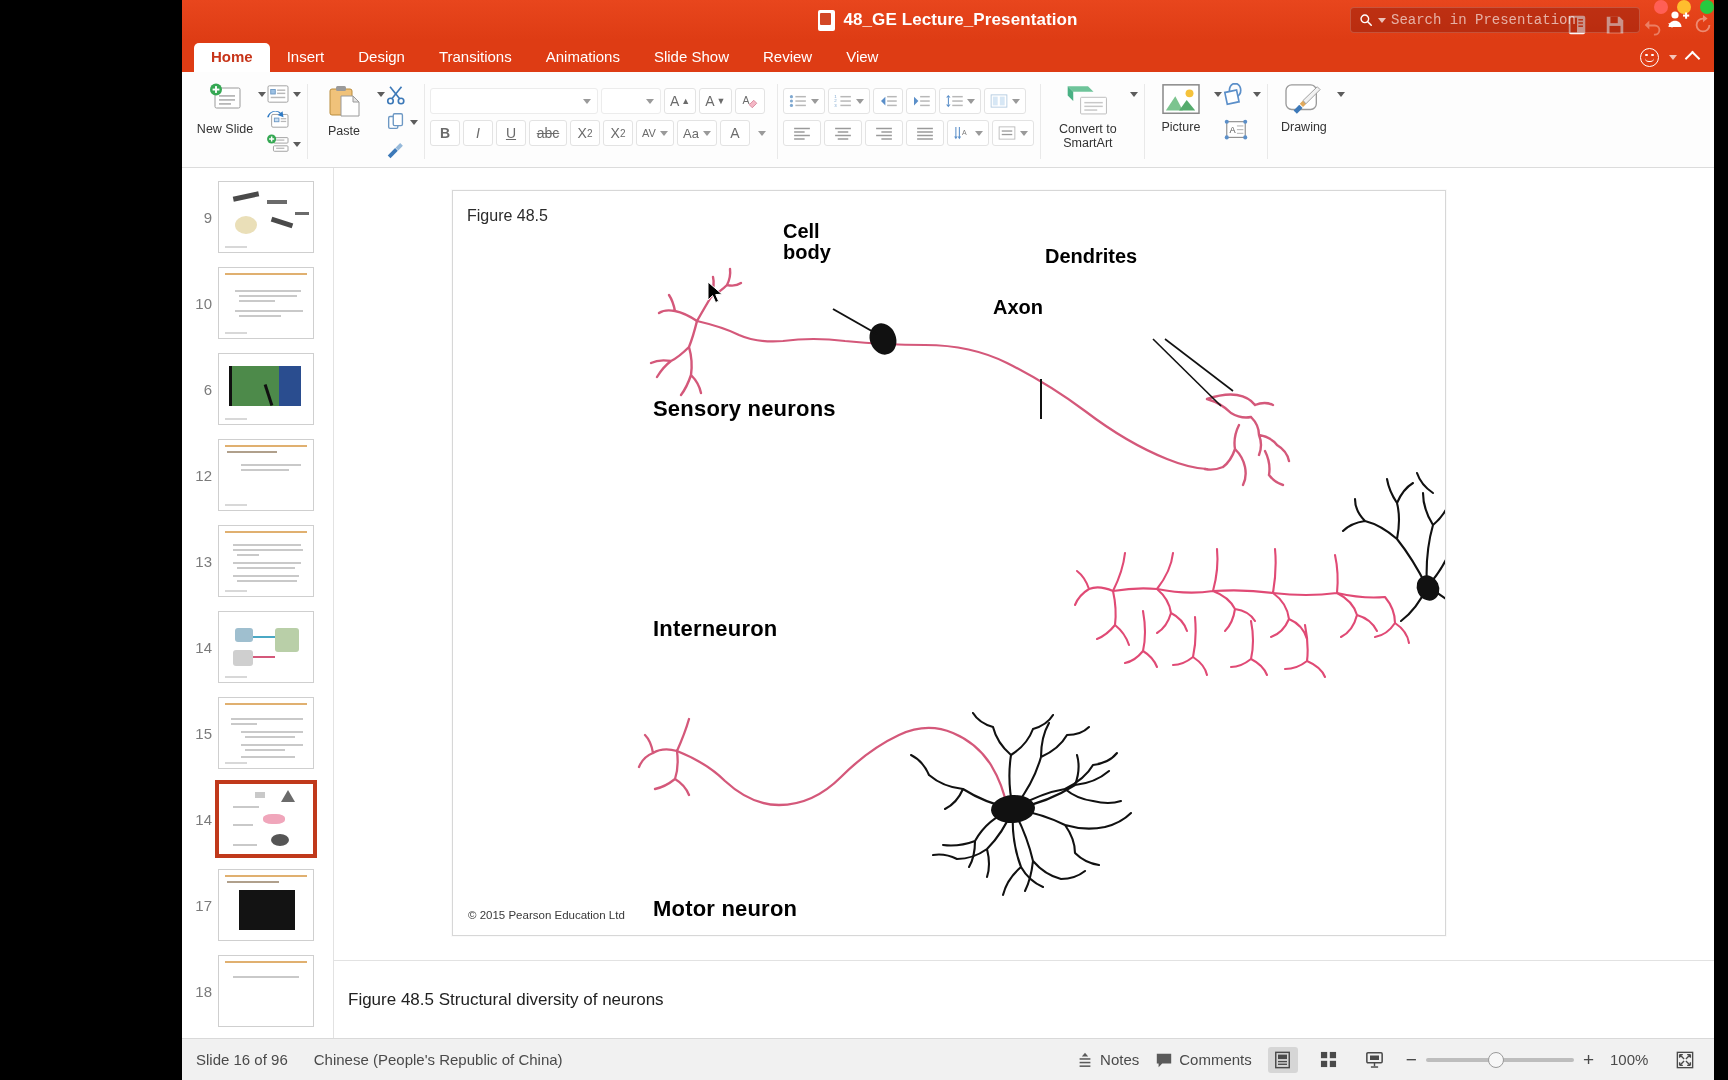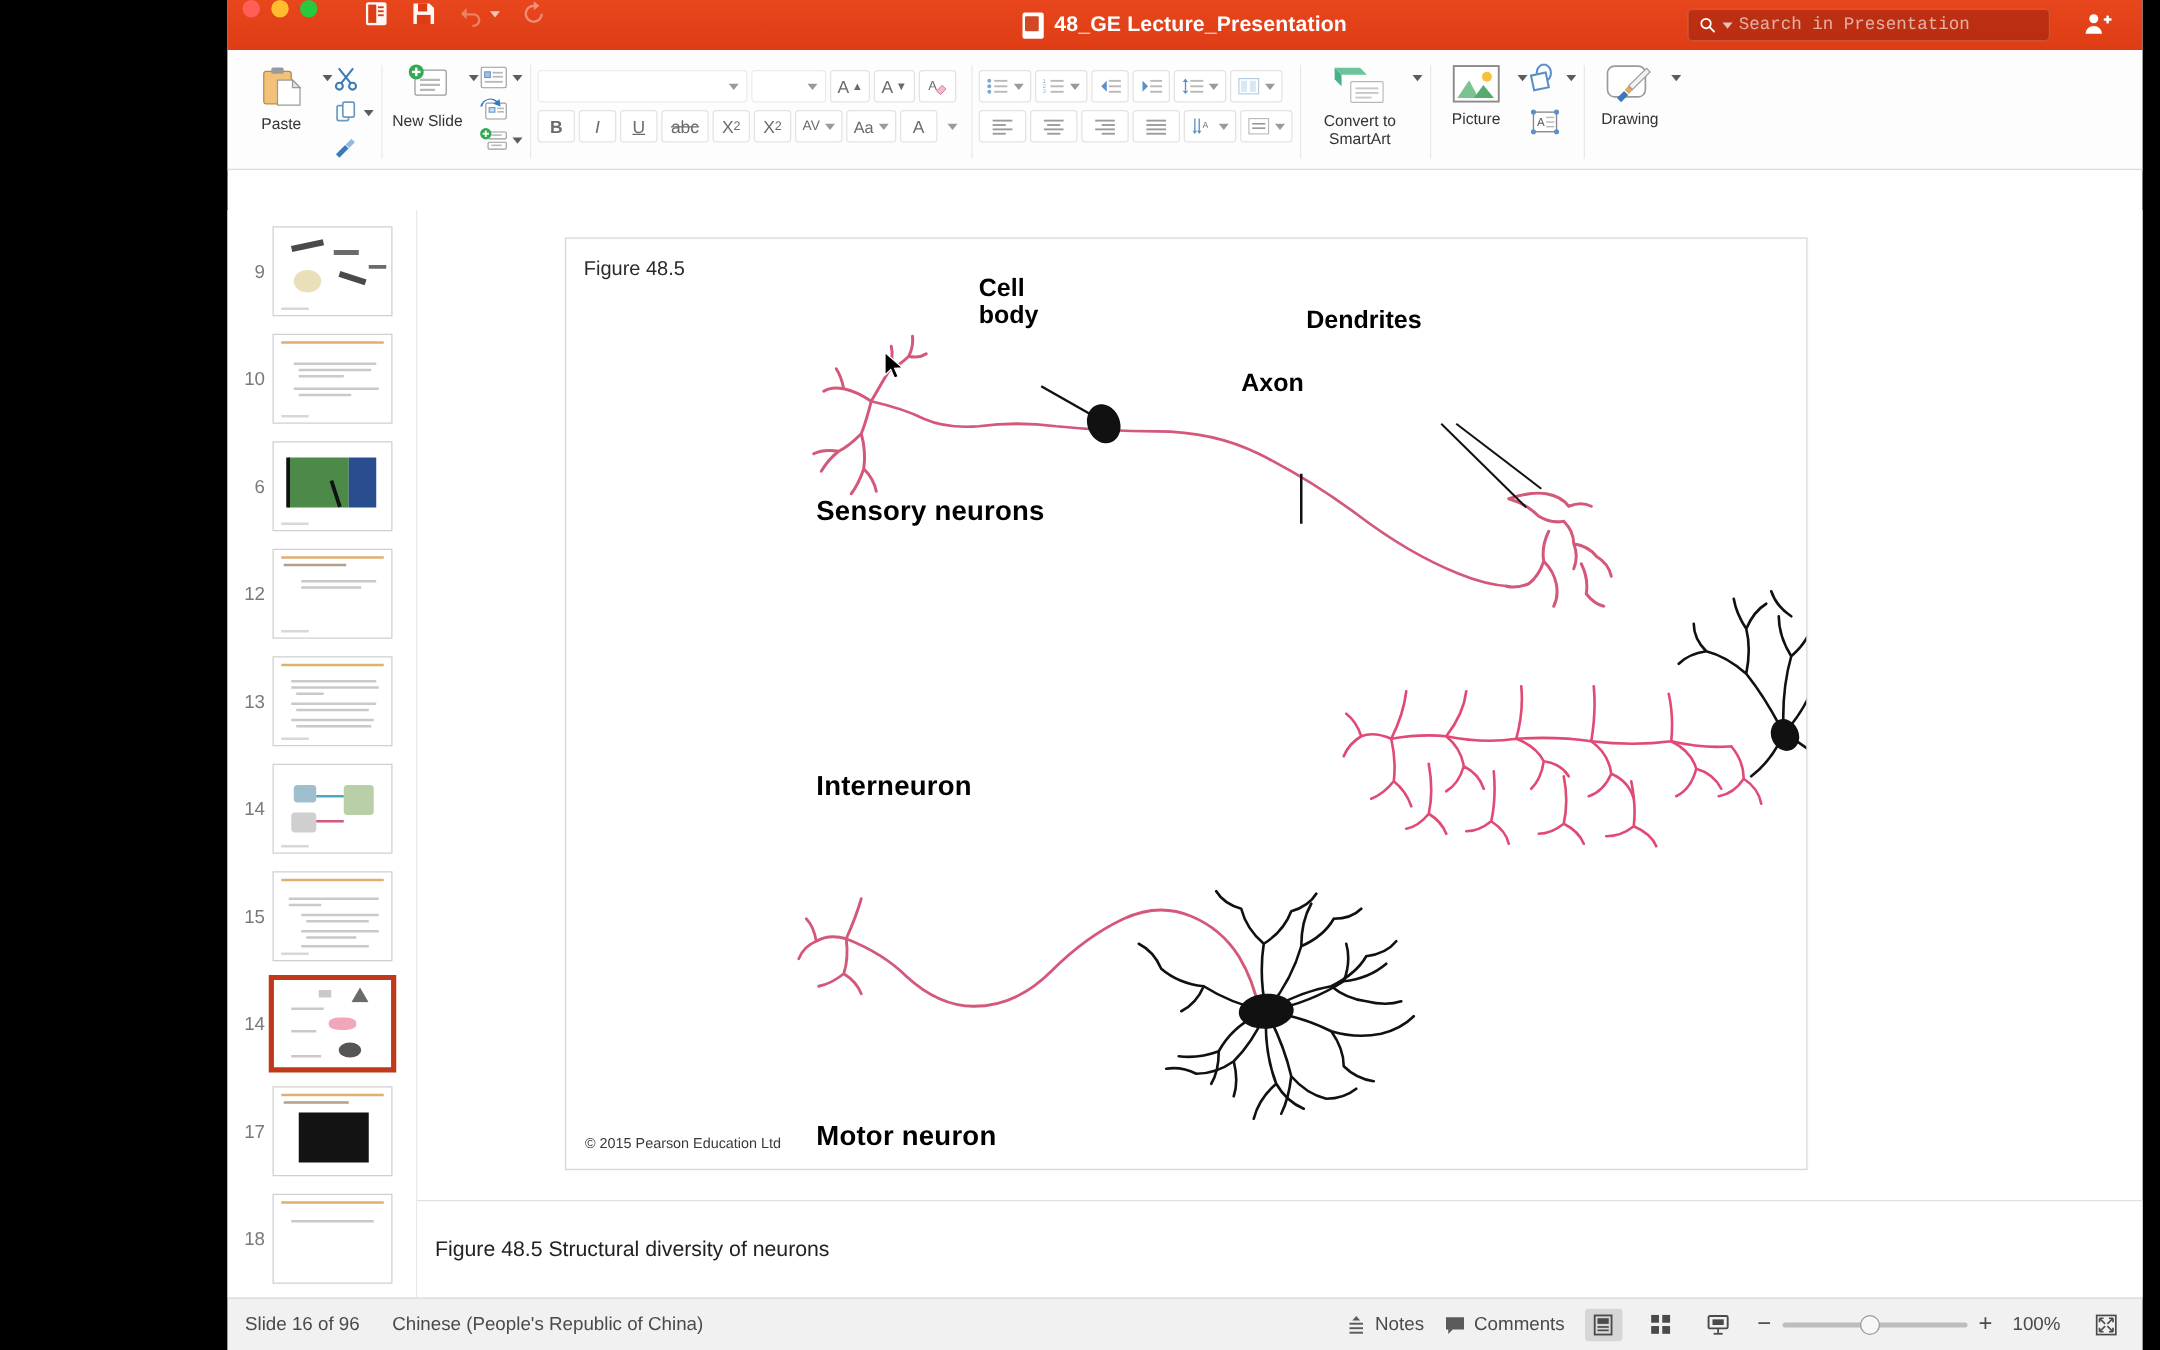--- a/index.html
+++ b/index.html
@@ -17,21 +17,21 @@
     width: 1532px; height: 1080px;
     background: #ffffff;
     overflow: hidden;
   }
 
   
   #title-bar {
     position: relative;
     height: 40px;
     background: linear-gradient(180deg,#e8461d 0%, #de3c14 100%);
-    display: flex; align-items: flex-start;
+    display: flex; align-items: flex-end; flex-direction: column;
   }
   .traffic-lights { display:flex; gap:9px; margin-left: 12px; }
   .tl { width: 14px; height: 14px; border-radius: 50%; }
   .tl.red    { background:#ff5f56; }
   .tl.yellow { background:#ffbd2e; }
   .tl.green  { background:#27c93f; }
 
   .qat { display:flex; align-items:center; gap: 16px; margin-left: 36px; }
   .qat-ico { width: 22px; height: 22px; opacity: .96; display:block; }
   .qat-ico.dim { opacity: .55; }
@@ -279,61 +279,40 @@
     <span class="share-ico">
       <svg width="24" height="24" viewBox="0 0 24 24">
           <circle cx="9" cy="7" r="3.6" fill="#fff"></circle>
           <path d="M2.5 19c0-3.6 3-6.2 6.5-6.2s6.5 2.6 6.5 6.2z" fill="#fff"></path>
           <rect x="17" y="6.6" width="6.2" height="2" fill="#fff"></rect>
           <rect x="19.1" y="4.5" width="2" height="6.2" fill="#fff"></rect>
         </svg>
     </span>
   </div>
 
+  <div id="tabs-row">
+    <div class="tab active">Home</div>
+    <div class="tab">Insert</div>
+    <div class="tab">Design</div>
+    <div class="tab">Transitions</div>
+    <div class="tab">Animations</div>
+    <div class="tab">Slide Show</div>
+    <div class="tab">Review</div>
+    <div class="tab">View</div>
+
+    <div id="tabs-right">
+      <div class="smiley">
+          <i></i>
+        </div>
+      <span class="caret-sm"></span>
+      <div class="chev-up"></div>
+    </div>
+  </div>
 
   <div id="ribbon">
-
-    <div class="rgroup">
-      <div class="big-btn">
-        <svg width="40" height="40" viewBox="0 0 40 40">
-          <rect x="6" y="7" width="22" height="26" rx="2" fill="#f0c27a" stroke="#b98c3c"></rect>
-          <rect x="12" y="4" width="10" height="5" rx="1.5" fill="#9a9a9a"></rect>
-          <path d="M17 14 h12 l6 6 v14 h-18z" fill="#fff" stroke="#9a9a9a"></path>
-          <path d="M29 14 v6 h6z" fill="#e4e4e4" stroke="#9a9a9a"></path>
-        </svg>
-        <span class="lbl">Paste</span>
-      </div>
-      <div style="display:flex;align-items:center;margin-left:2px;padding-top:14px;">
-        <span class="caret-dk"></span>
-      </div>
-
-      <div class="mini-col">
-        <div class="mini-row">
-          <svg width="22" height="22" viewBox="0 0 24 24">
-            <circle cx="6" cy="18.5" r="3" fill="none" stroke="#3d79b8" stroke-width="1.8"></circle>
-            <circle cx="17.5" cy="18.5" r="3" fill="none" stroke="#3d79b8" stroke-width="1.8"></circle>
-            <line x1="7.5" y1="16" x2="18" y2="3" stroke="#3d79b8" stroke-width="1.8"></line>
-            <line x1="16" y1="16" x2="5.5" y2="3" stroke="#3d79b8" stroke-width="1.8"></line>
-          </svg>
-        </div>
-        <div class="mini-row">
-          <svg width="22" height="22" viewBox="0 0 24 24">
-            <rect x="4" y="6" width="10" height="13" rx="1.5" fill="#fff" stroke="#6d98c4" stroke-width="1.5"></rect>
-            <rect x="9" y="3" width="10" height="13" rx="1.5" fill="#fff" stroke="#6d98c4" stroke-width="1.5"></rect>
-          </svg>
-          <span class="caret-dk"></span>
-        </div>
-        <div class="mini-row">
-          <svg width="22" height="22" viewBox="0 0 24 24">
-            <path d="M3 19 l8-8 3 3 -8 8z" fill="#3d79b8"></path>
-            <path d="M11.5 10.5 l5-5 3 3 -5 5z" fill="#96b9da"></path>
-          </svg>
-        </div>
-      </div>
-    </div>
 
     <div class="rgroup">
       <div class="big-btn">
         <svg width="40" height="38" viewBox="0 0 40 38">
           <rect x="10" y="6" width="25" height="20" rx="1.5" fill="#fff" stroke="#9a9a9a"></rect>
           <rect x="14" y="13" width="16" height="1.8" fill="#b8b8b8"></rect>
           <rect x="14" y="17" width="16" height="1.8" fill="#b8b8b8"></rect>
           <rect x="14" y="21" width="12" height="1.8" fill="#b8b8b8"></rect>
           <circle cx="11" cy="7.5" r="6" fill="#35a853"></circle>
           <rect x="7.6" y="6.6" width="6.8" height="1.9" fill="#fff"></rect>
@@ -369,20 +348,59 @@
           <svg width="24" height="20" viewBox="0 0 26 22">
             <rect x="8" y="4" width="16" height="6" rx="1" fill="#fff" stroke="#9a9a9a"></rect>
             <rect x="8" y="13" width="16" height="6" rx="1" fill="#fff" stroke="#9a9a9a"></rect>
             <rect x="11" y="6" width="9" height="1.4" fill="#b8b8b8"></rect>
             <rect x="11" y="15" width="9" height="1.4" fill="#b8b8b8"></rect>
             <circle cx="6" cy="5.5" r="5" fill="#35a853"></circle>
             <rect x="3.2" y="4.7" width="5.6" height="1.6" fill="#fff"></rect>
             <rect x="5.2" y="2.7" width="1.6" height="5.6" fill="#fff"></rect>
           </svg>
           <span class="caret-dk"></span>
+        </div>
+      </div>
+    </div>
+
+    <div class="rgroup">
+      <div class="big-btn">
+        <svg width="40" height="40" viewBox="0 0 40 40">
+          <rect x="6" y="7" width="22" height="26" rx="2" fill="#f0c27a" stroke="#b98c3c"></rect>
+          <rect x="12" y="4" width="10" height="5" rx="1.5" fill="#9a9a9a"></rect>
+          <path d="M17 14 h12 l6 6 v14 h-18z" fill="#fff" stroke="#9a9a9a"></path>
+          <path d="M29 14 v6 h6z" fill="#e4e4e4" stroke="#9a9a9a"></path>
+        </svg>
+        <span class="lbl">Paste</span>
+      </div>
+      <div style="display:flex;align-items:center;margin-left:2px;padding-top:14px;">
+        <span class="caret-dk"></span>
+      </div>
+
+      <div class="mini-col">
+        <div class="mini-row">
+          <svg width="22" height="22" viewBox="0 0 24 24">
+            <circle cx="6" cy="18.5" r="3" fill="none" stroke="#3d79b8" stroke-width="1.8"></circle>
+            <circle cx="17.5" cy="18.5" r="3" fill="none" stroke="#3d79b8" stroke-width="1.8"></circle>
+            <line x1="7.5" y1="16" x2="18" y2="3" stroke="#3d79b8" stroke-width="1.8"></line>
+            <line x1="16" y1="16" x2="5.5" y2="3" stroke="#3d79b8" stroke-width="1.8"></line>
+          </svg>
+        </div>
+        <div class="mini-row">
+          <svg width="22" height="22" viewBox="0 0 24 24">
+            <rect x="4" y="6" width="10" height="13" rx="1.5" fill="#fff" stroke="#6d98c4" stroke-width="1.5"></rect>
+            <rect x="9" y="3" width="10" height="13" rx="1.5" fill="#fff" stroke="#6d98c4" stroke-width="1.5"></rect>
+          </svg>
+          <span class="caret-dk"></span>
+        </div>
+        <div class="mini-row">
+          <svg width="22" height="22" viewBox="0 0 24 24">
+            <path d="M3 19 l8-8 3 3 -8 8z" fill="#3d79b8"></path>
+            <path d="M11.5 10.5 l5-5 3 3 -5 5z" fill="#96b9da"></path>
+          </svg>
         </div>
       </div>
     </div>
 
     <div class="rgroup">
       <div class="fmt-stack">
         <div class="fmt-row">
           <div class="font-name-box">
             <span></span>
             <span class="caret-dk light" style="margin-left:5px"></span>

